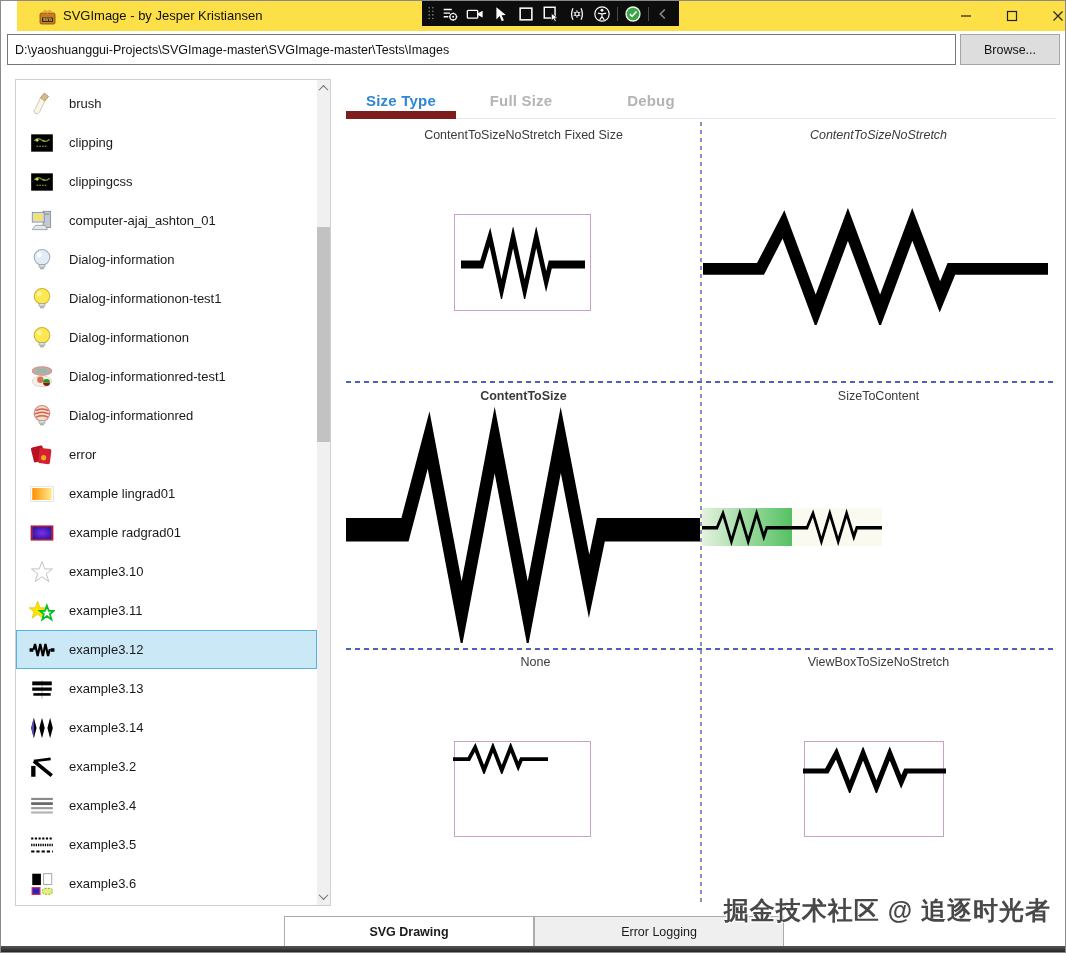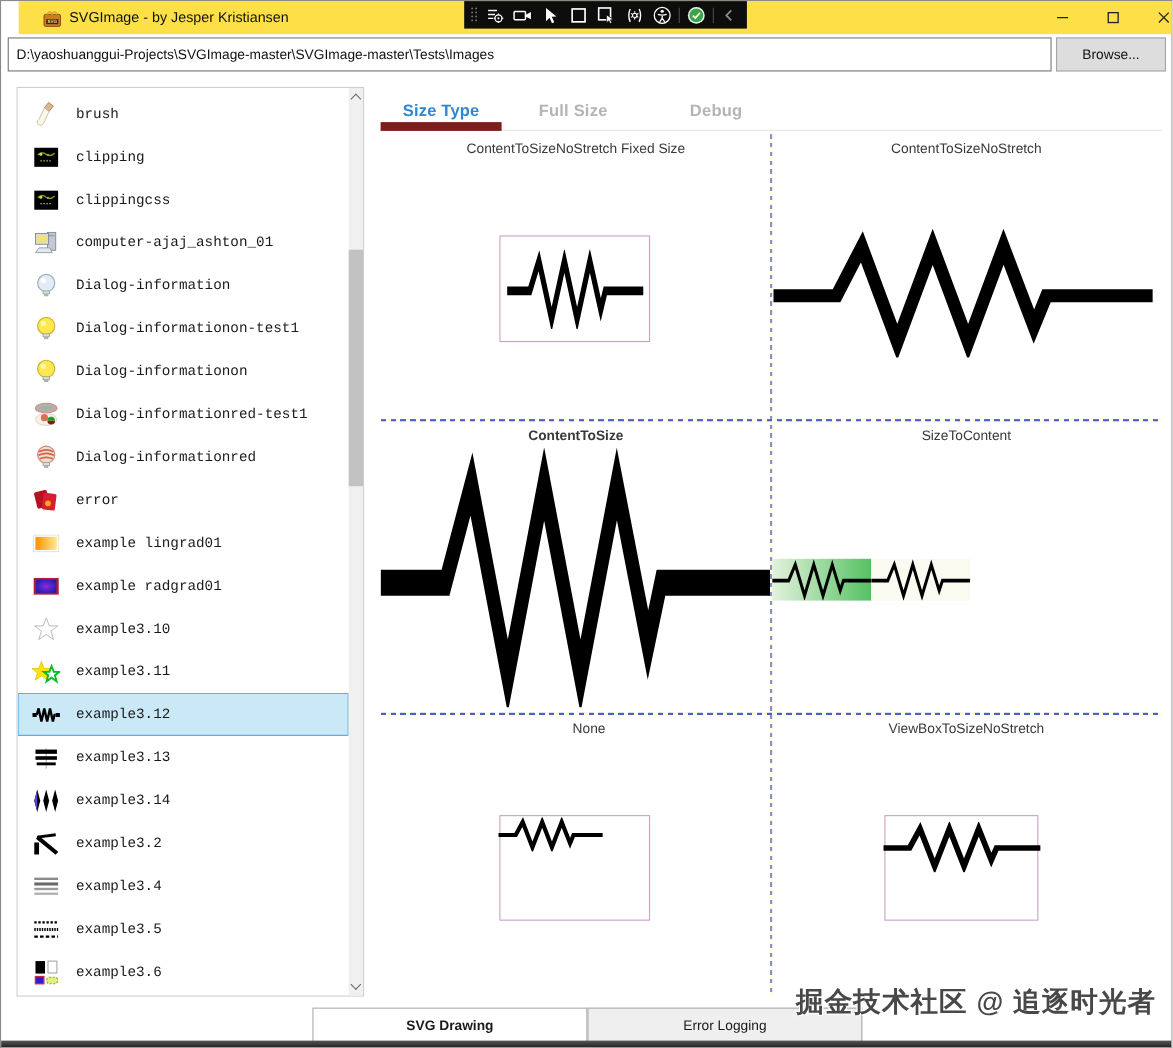--- a/index.html
+++ b/index.html
@@ -18,21 +18,21 @@
   .ov-sep { width:1px; height:14px; background:#4a4a4a; margin:0 2px; }
   .win-controls { position:absolute; right:0; top:0; height:30px; display:flex; }
   .win-btn { width:46px; height:30px; display:flex; align-items:center; justify-content:center; }
   .win-btn svg { width:12px; height:12px; stroke:#222; stroke-width:1.2; fill:none; }
 
   
   .addr-input { position:absolute; left:6px; top:33px; width:949px; height:31px; border:1px solid #767676; font-family:inherit; font-size:12.5px; color:#111; padding:0 7px; outline:none; background:#fff; }
   .browse-btn { position:absolute; left:959px; top:33px; width:100px; height:31px; background:#ddd; border:1px solid #a5a5a5; font-family:inherit; font-size:12.5px; color:#111; }
 
   
-  .sidebar { position:absolute; left:14px; top:78px; width:316px; height:827px; border:1px solid #cfcfcf; background:#fff;font-family:Liberation Mono, monospace; }
+  .sidebar { position:absolute; left:14px; top:78px; width:316px; height:827px; border:1px solid #cfcfcf; background:#fff; }
   .file-list { position:absolute; left:0; top:4px; right:13px; bottom:0; overflow:hidden; }
   .list-item { height:39px; display:flex; align-items:center; padding-left:13px; gap:14px; cursor:default; }
   .list-item.selected { background:#cbe8f6; box-shadow:inset 0 0 0 1px #58b2dd; }
   .li-icon { width:26px; height:26px; flex:0 0 auto; }
   .li-label { font-size:13px; color:#1a1a1a; }
   .v-scrollbar { position:absolute; right:0; top:0; width:13px; height:100%; background:#f0f0f0; }
   .sb-btn { position:absolute; left:0; width:13px; height:17px; display:flex; align-items:center; justify-content:center; }
   .sb-btn.up { top:0; } .sb-btn.down { bottom:0; }
   .chev { width:7px; height:7px; border-left:1.5px solid #6a6a6a; border-top:1.5px solid #6a6a6a; }
   .chev.up { transform:rotate(45deg) translate(1px,1px); }
@@ -46,21 +46,21 @@
   .tab.active { color:#2e86d4; border-bottom:8px solid #7f1d1d; }
 
   
   .grid { position:absolute; left:345px; top:118px; width:710px; height:787px; }
   .vdiv { position:absolute; left:354px; top:3px; bottom:0; width:2px;
           background:repeating-linear-gradient(180deg,#8890c4 0 4px,#ffffda 4px 8px); }
   .hdiv { position:absolute; left:0; width:710px; height:2px;
           background:repeating-linear-gradient(90deg,#4f5fc8 0 5px,#ffffd2 5px 9px); }
   .hdiv.h1 { top:262px; } .hdiv.h2 { top:529px; }
   .cell-label { position:absolute; width:355px; text-align:center; font-size:12.5px; color:#3a3a3a; }
-  .lbl-00 { left:0; top:9px; } .lbl-01 { left:355px; top:9px; }
+  .lbl-00 { left:0; top:9px; } .lbl-01 { left:355px; top:9px;font-style:italic; }
   .lbl-10 { left:0; top:270px;font-weight:bold; } .lbl-11 { left:355px; top:270px; }
   .lbl-20 { left:12px; top:536px; } .lbl-21 { left:355px; top:536px; }
 
   svg.resistor use { stroke:#000; fill:none; }
   .cellbox { position:absolute; border:1px solid #c9a0c9; background:#fff; }
   .box-00 { left:108px; top:95px; width:137px; height:97px; display:flex; align-items:center; justify-content:center; }
   .box-00 svg { width:124px; height:72px; } .box-00 use { stroke-width:11px; }
   .res-01 { position:absolute; left:357px; top:89px; width:345px; height:117px; }
   .res-01 use { stroke-width:10px; }
   .res-10 { position:absolute; left:0; top:288px; width:354px; height:236px; }

